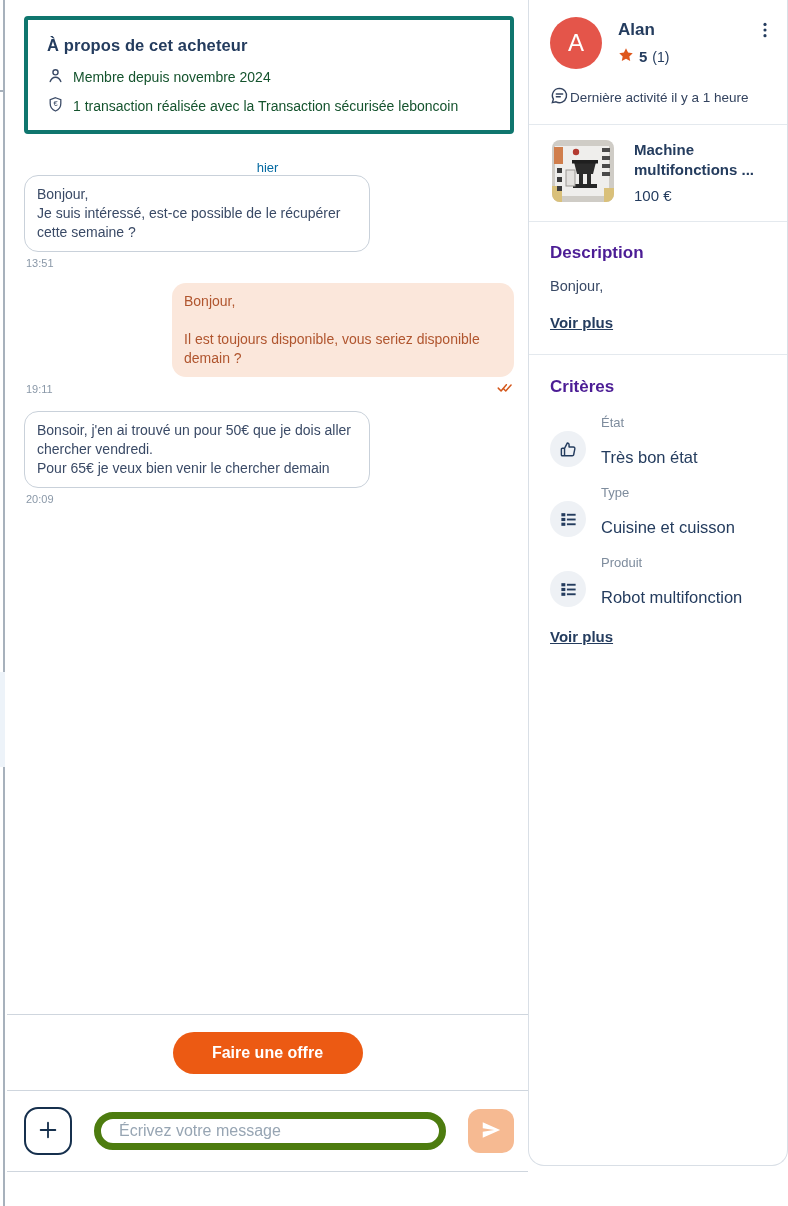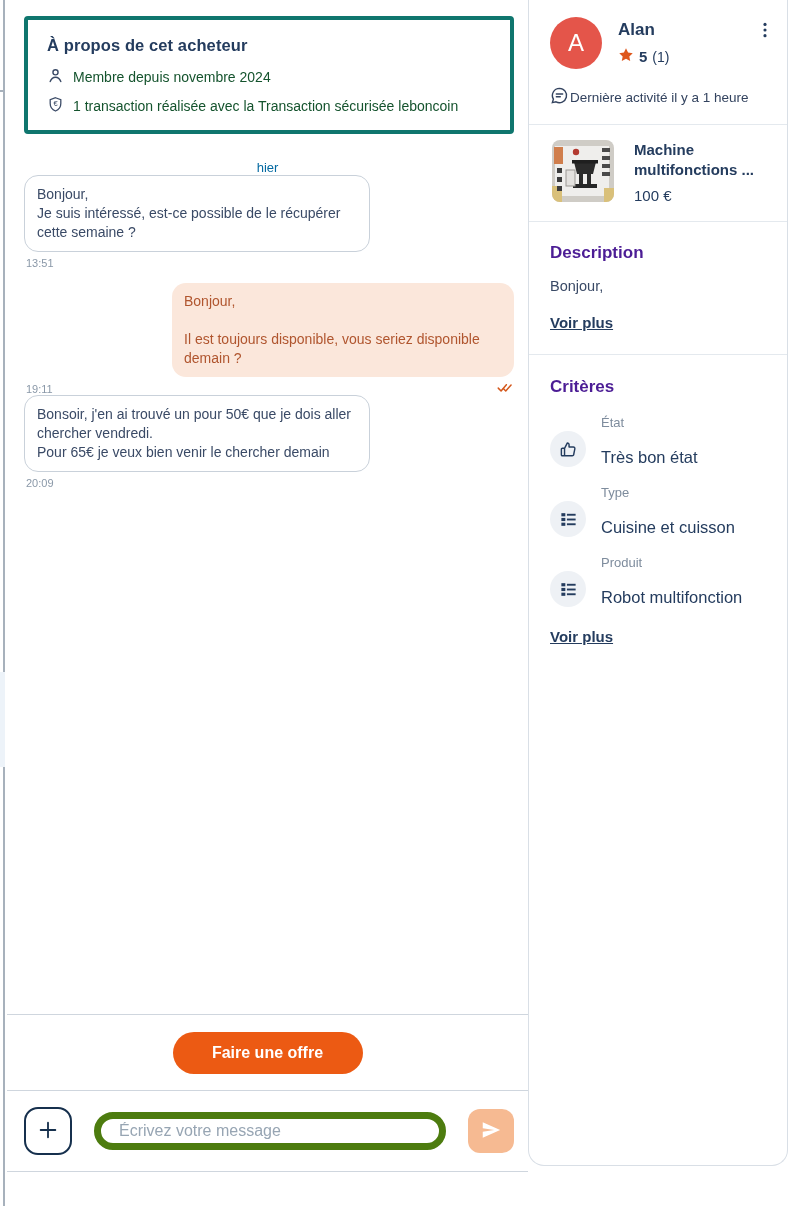--- a/index.html
+++ b/index.html
@@ -25,21 +25,21 @@
   .buyer-title { font-size:16.5px; font-weight:bold; color:#243c5e; margin-bottom:12px; letter-spacing:.1px; }
   .buyer-row { display:flex; gap:9px; align-items:center; font-size:14px; color:#14532d; margin-top:9px; }
   .buyer-row svg { flex:none; }
 
   .date-sep { text-align:center; color:#0369a1; font-size:13px; margin-top:26px; margin-bottom:0; }
 
   .messages { padding:0 14px 0 17px; }
   .bubble { border-radius:14px; padding:9px 12px; font-size:14px; line-height:19px; width:fit-content; }
   .bubble.incoming { max-width:346px; border:1px solid #c9d1da; color:#3a4a66; background:#fff; }
   .bubble.outgoing { max-width:342px; background:#fbe7db; color:#b0552e; margin-left:auto; margin-top:14px; }
-  .bubble.b3 { }
+  .bubble.b3 { margin-top:16px; }
   .msg-line { min-height:19px; overflow-wrap:break-word; }
   .time { font-size:11px; color:#8a98a8; margin:5px 2px 0 2px; }
   .time.right { display:flex; justify-content:space-between; align-items:center; gap:12px; }
 
   .spacer { flex:1; }
 
   .offer-bar { border-top:1px solid #cfd6de; height:76px; display:flex; align-items:center; justify-content:center; }
   .offer-btn { width:190px; height:42px; border-radius:24px; background:#ec5a13; color:#fff;
     font-weight:bold; font-size:16px; border:none; cursor:pointer; font-family:inherit; }
 

